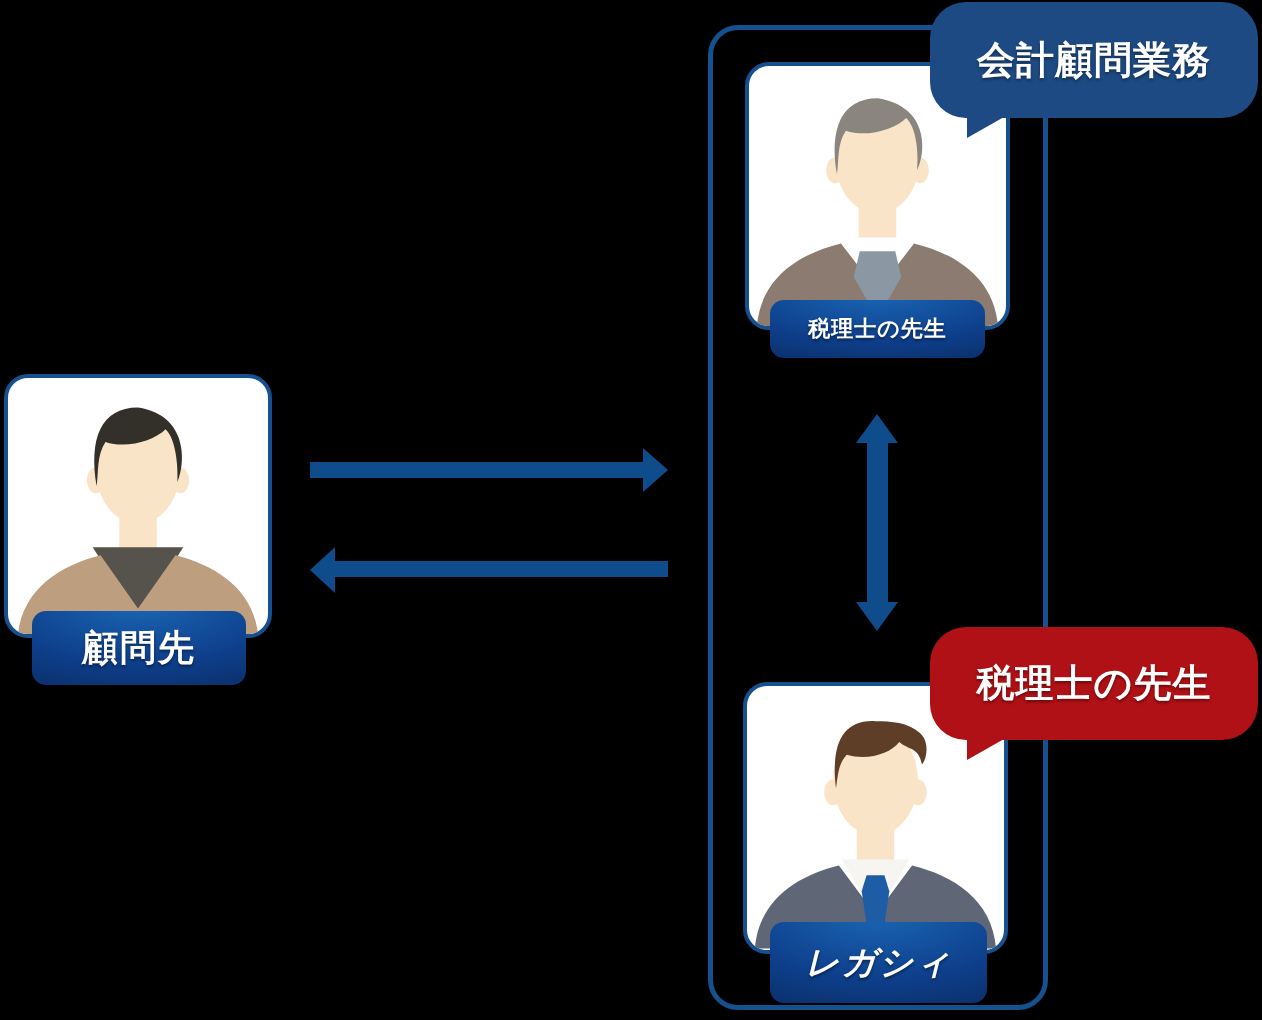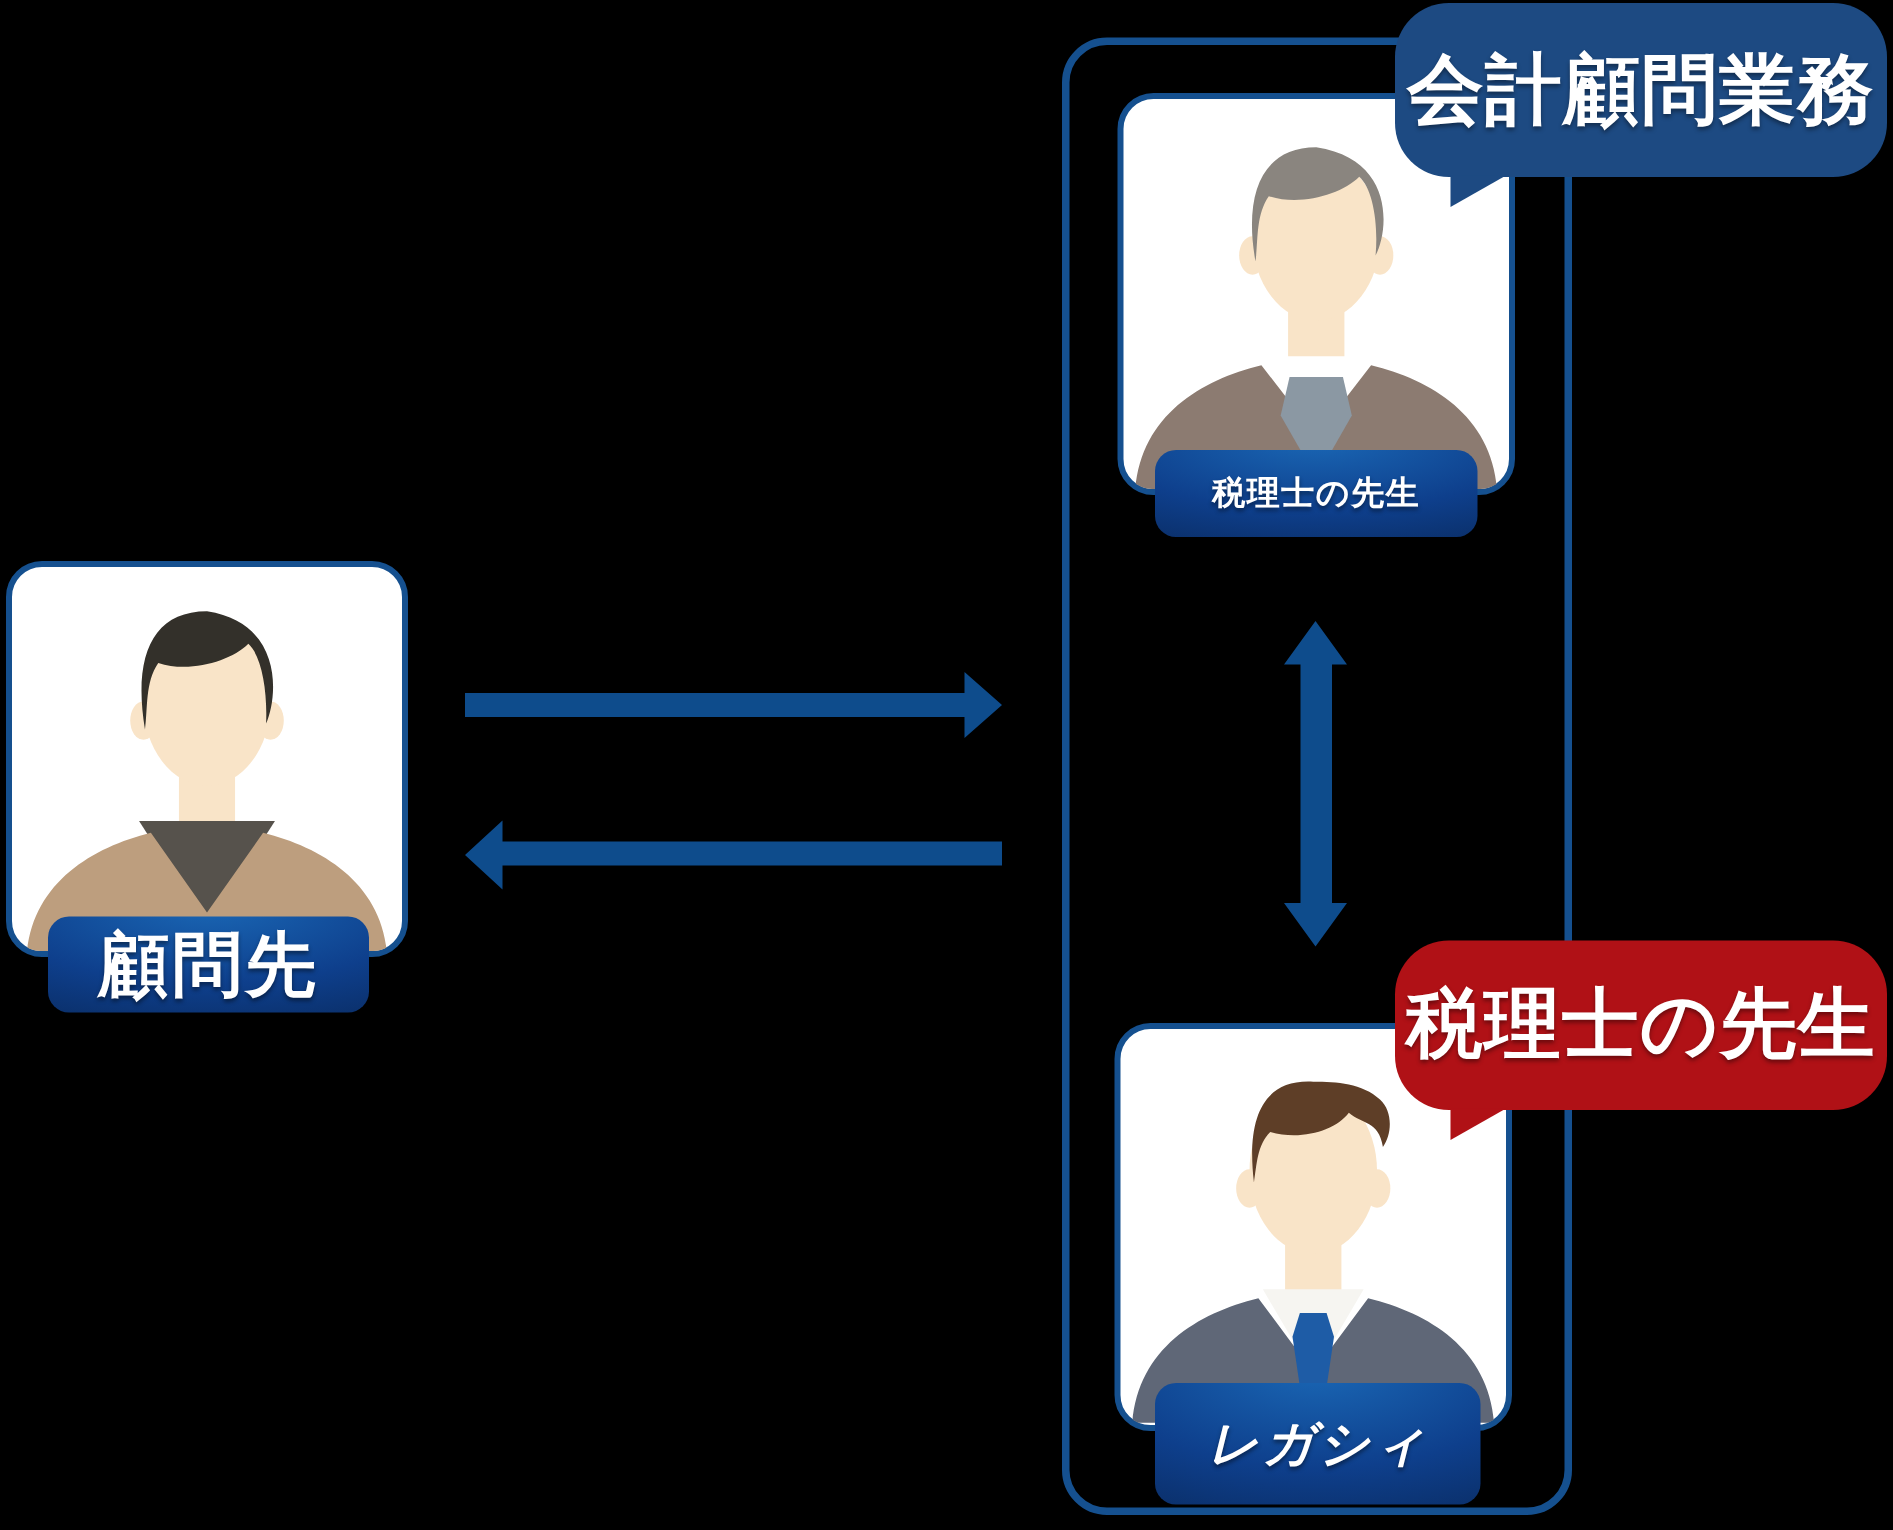--- a/index.html
+++ b/index.html
@@ -64,35 +64,35 @@
     color: var(--label-text, #fff);
     font-weight: bold;
     letter-spacing: 2px;
     text-shadow: 0 2px 3px rgba(0,0,0,0.45);
     background: radial-gradient(140% 170% at 50% -12%,
        var(--label-gradient-light, #1a67b5) 0%,
        var(--label-gradient-mid, #0e3f8c) 48%,
        var(--label-gradient-dark, #08234f) 100%);
     z-index: 5;
   }
-  #label-client { left: 32px;  top: 611px; width: 214px; height: 64px; font-size: 47px; }
+  #label-client { left: 32px;  top: 611px; width: 214px; height: 74px; font-size: 36px; }
   #label-tax    { left: 770px; top: 300px; width: 215px; height: 58px; font-size: 22px; letter-spacing: 1px; }
   #label-legacy { left: 770px; top: 922px; width: 217px; height: 81px; font-size: 34px; font-style: italic; }
 
   
   .bubble {
     position: absolute;
     width: 328px;
     border-radius: 36px;
     display: flex;
     align-items: center;
     justify-content: center;
     color: #fff;
     font-weight: bold;
-    font-size: 51px;
+    font-size: 38px;
     letter-spacing: 1px;
     text-shadow: 0 2px 3px rgba(0,0,0,0.4);
     z-index: 10;
   }
   .bubble::after {
     content: '';
     position: absolute;
     left: 37px;
     bottom: -20px;
     width: 0; height: 0;

